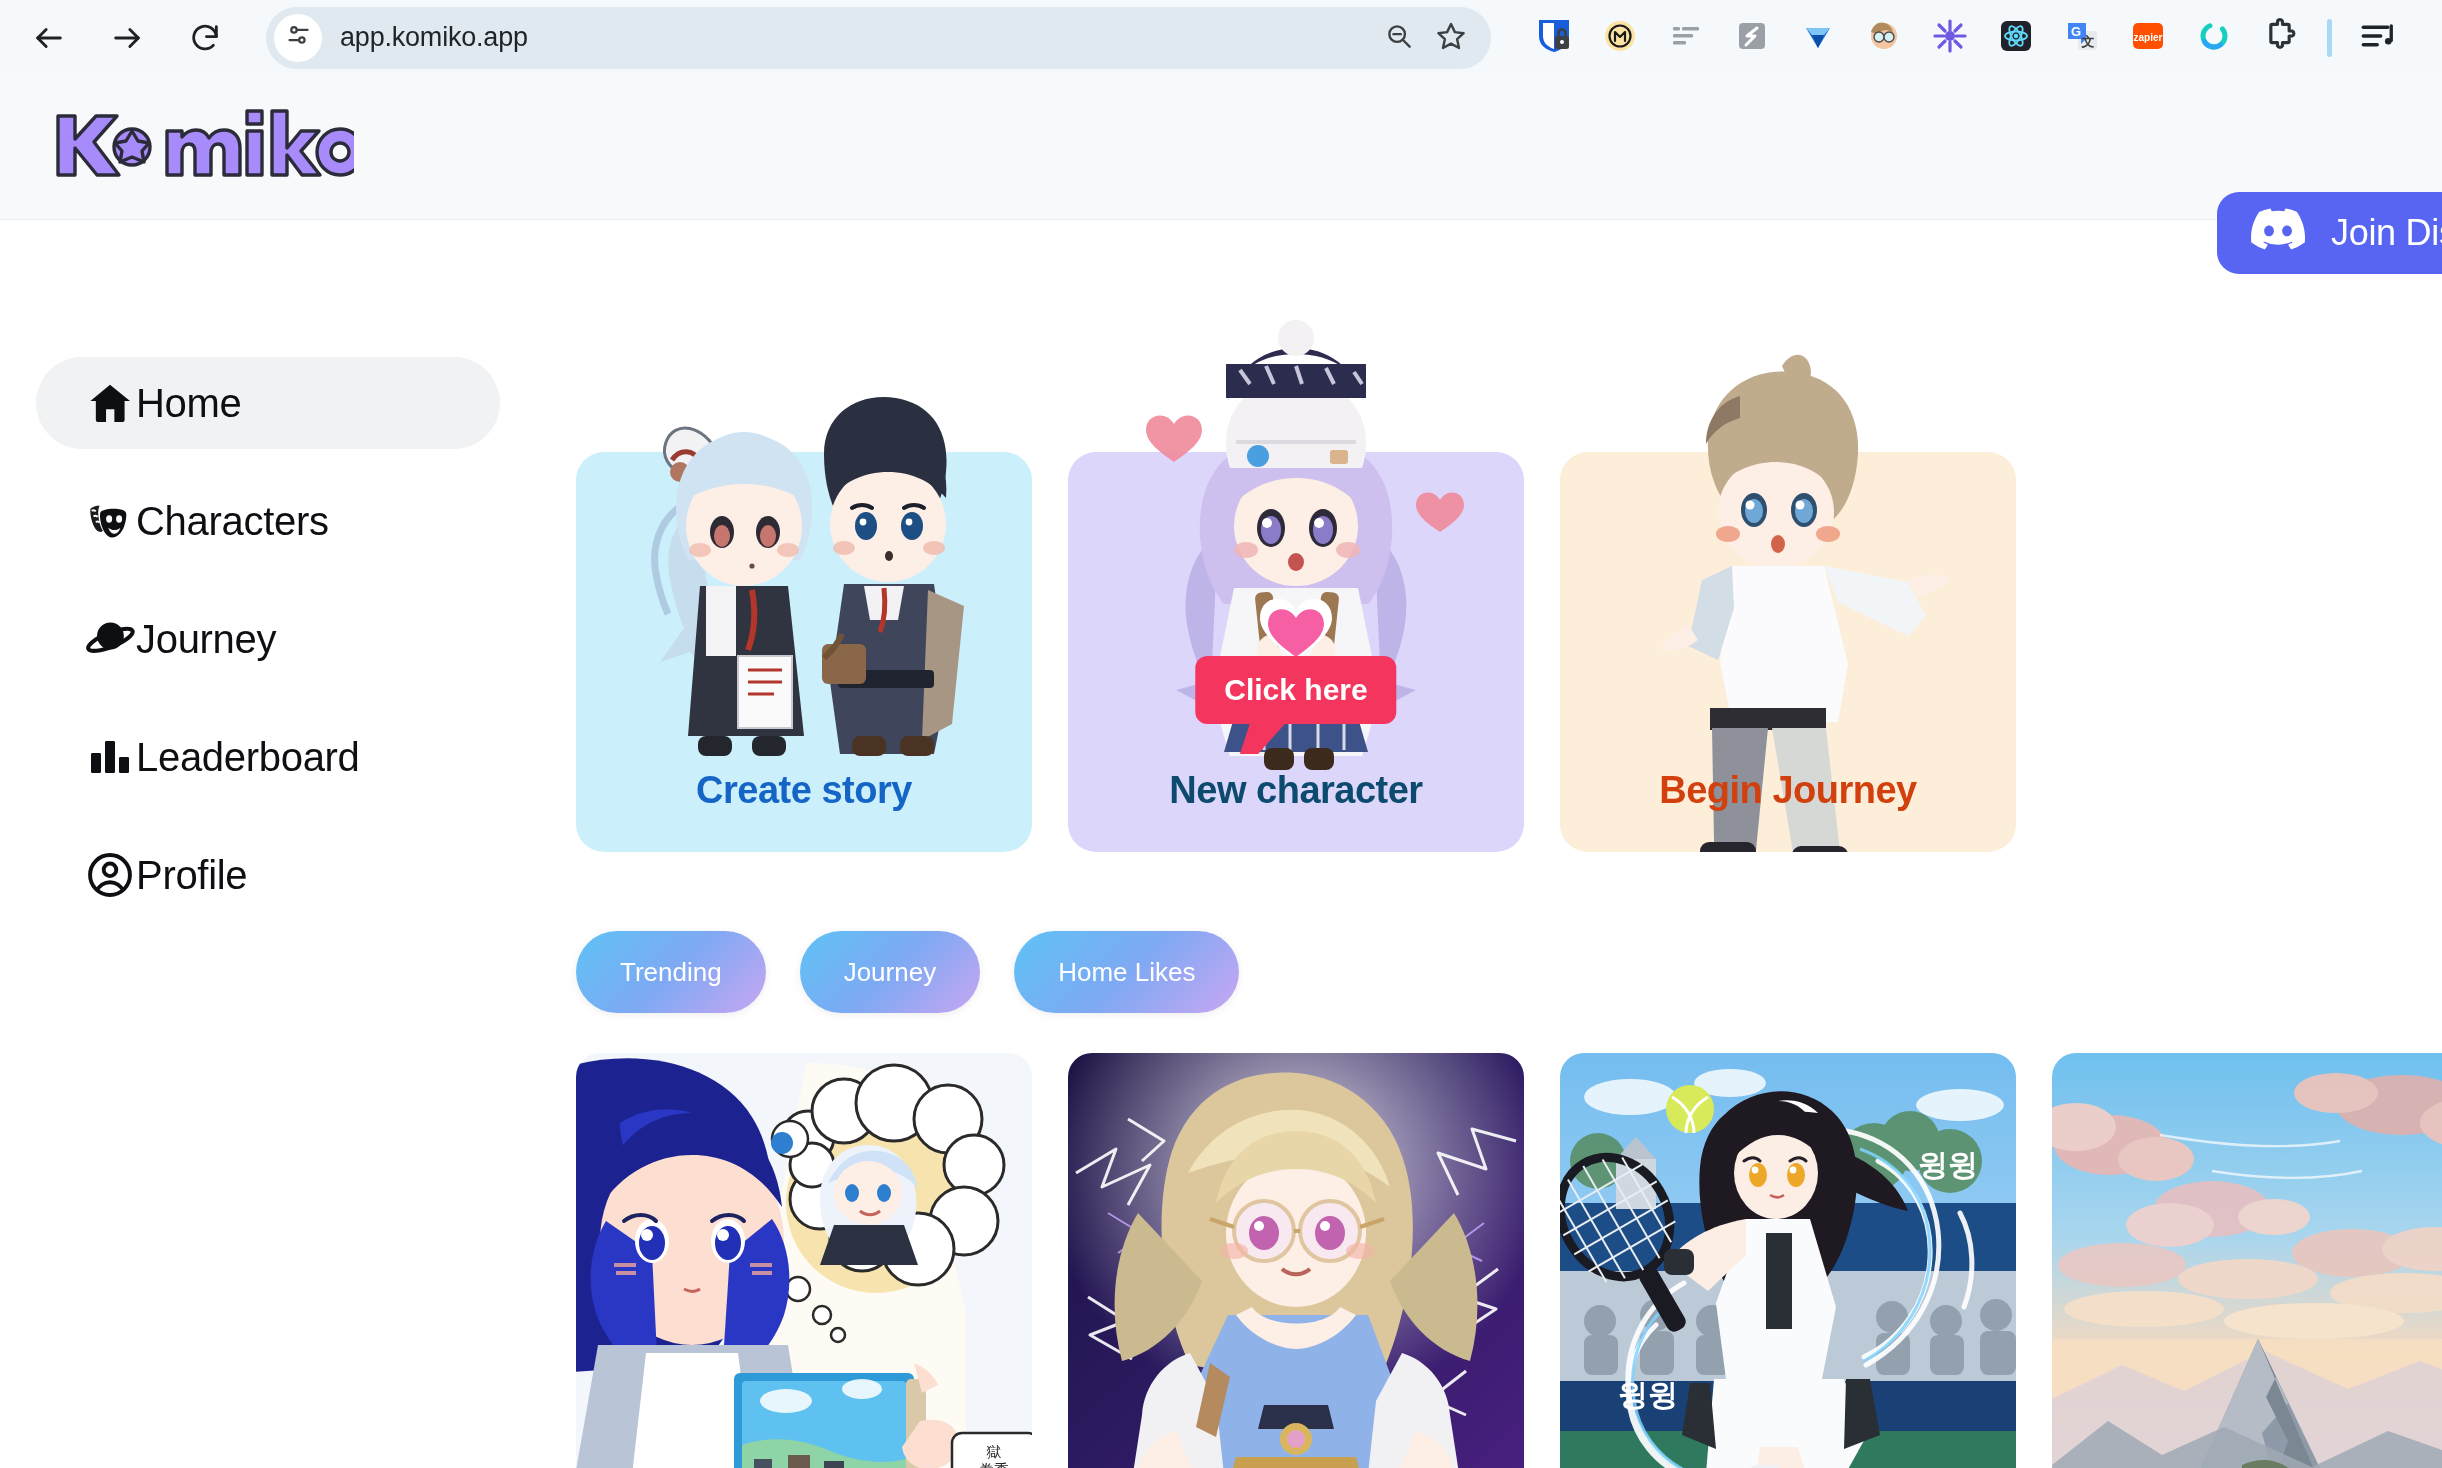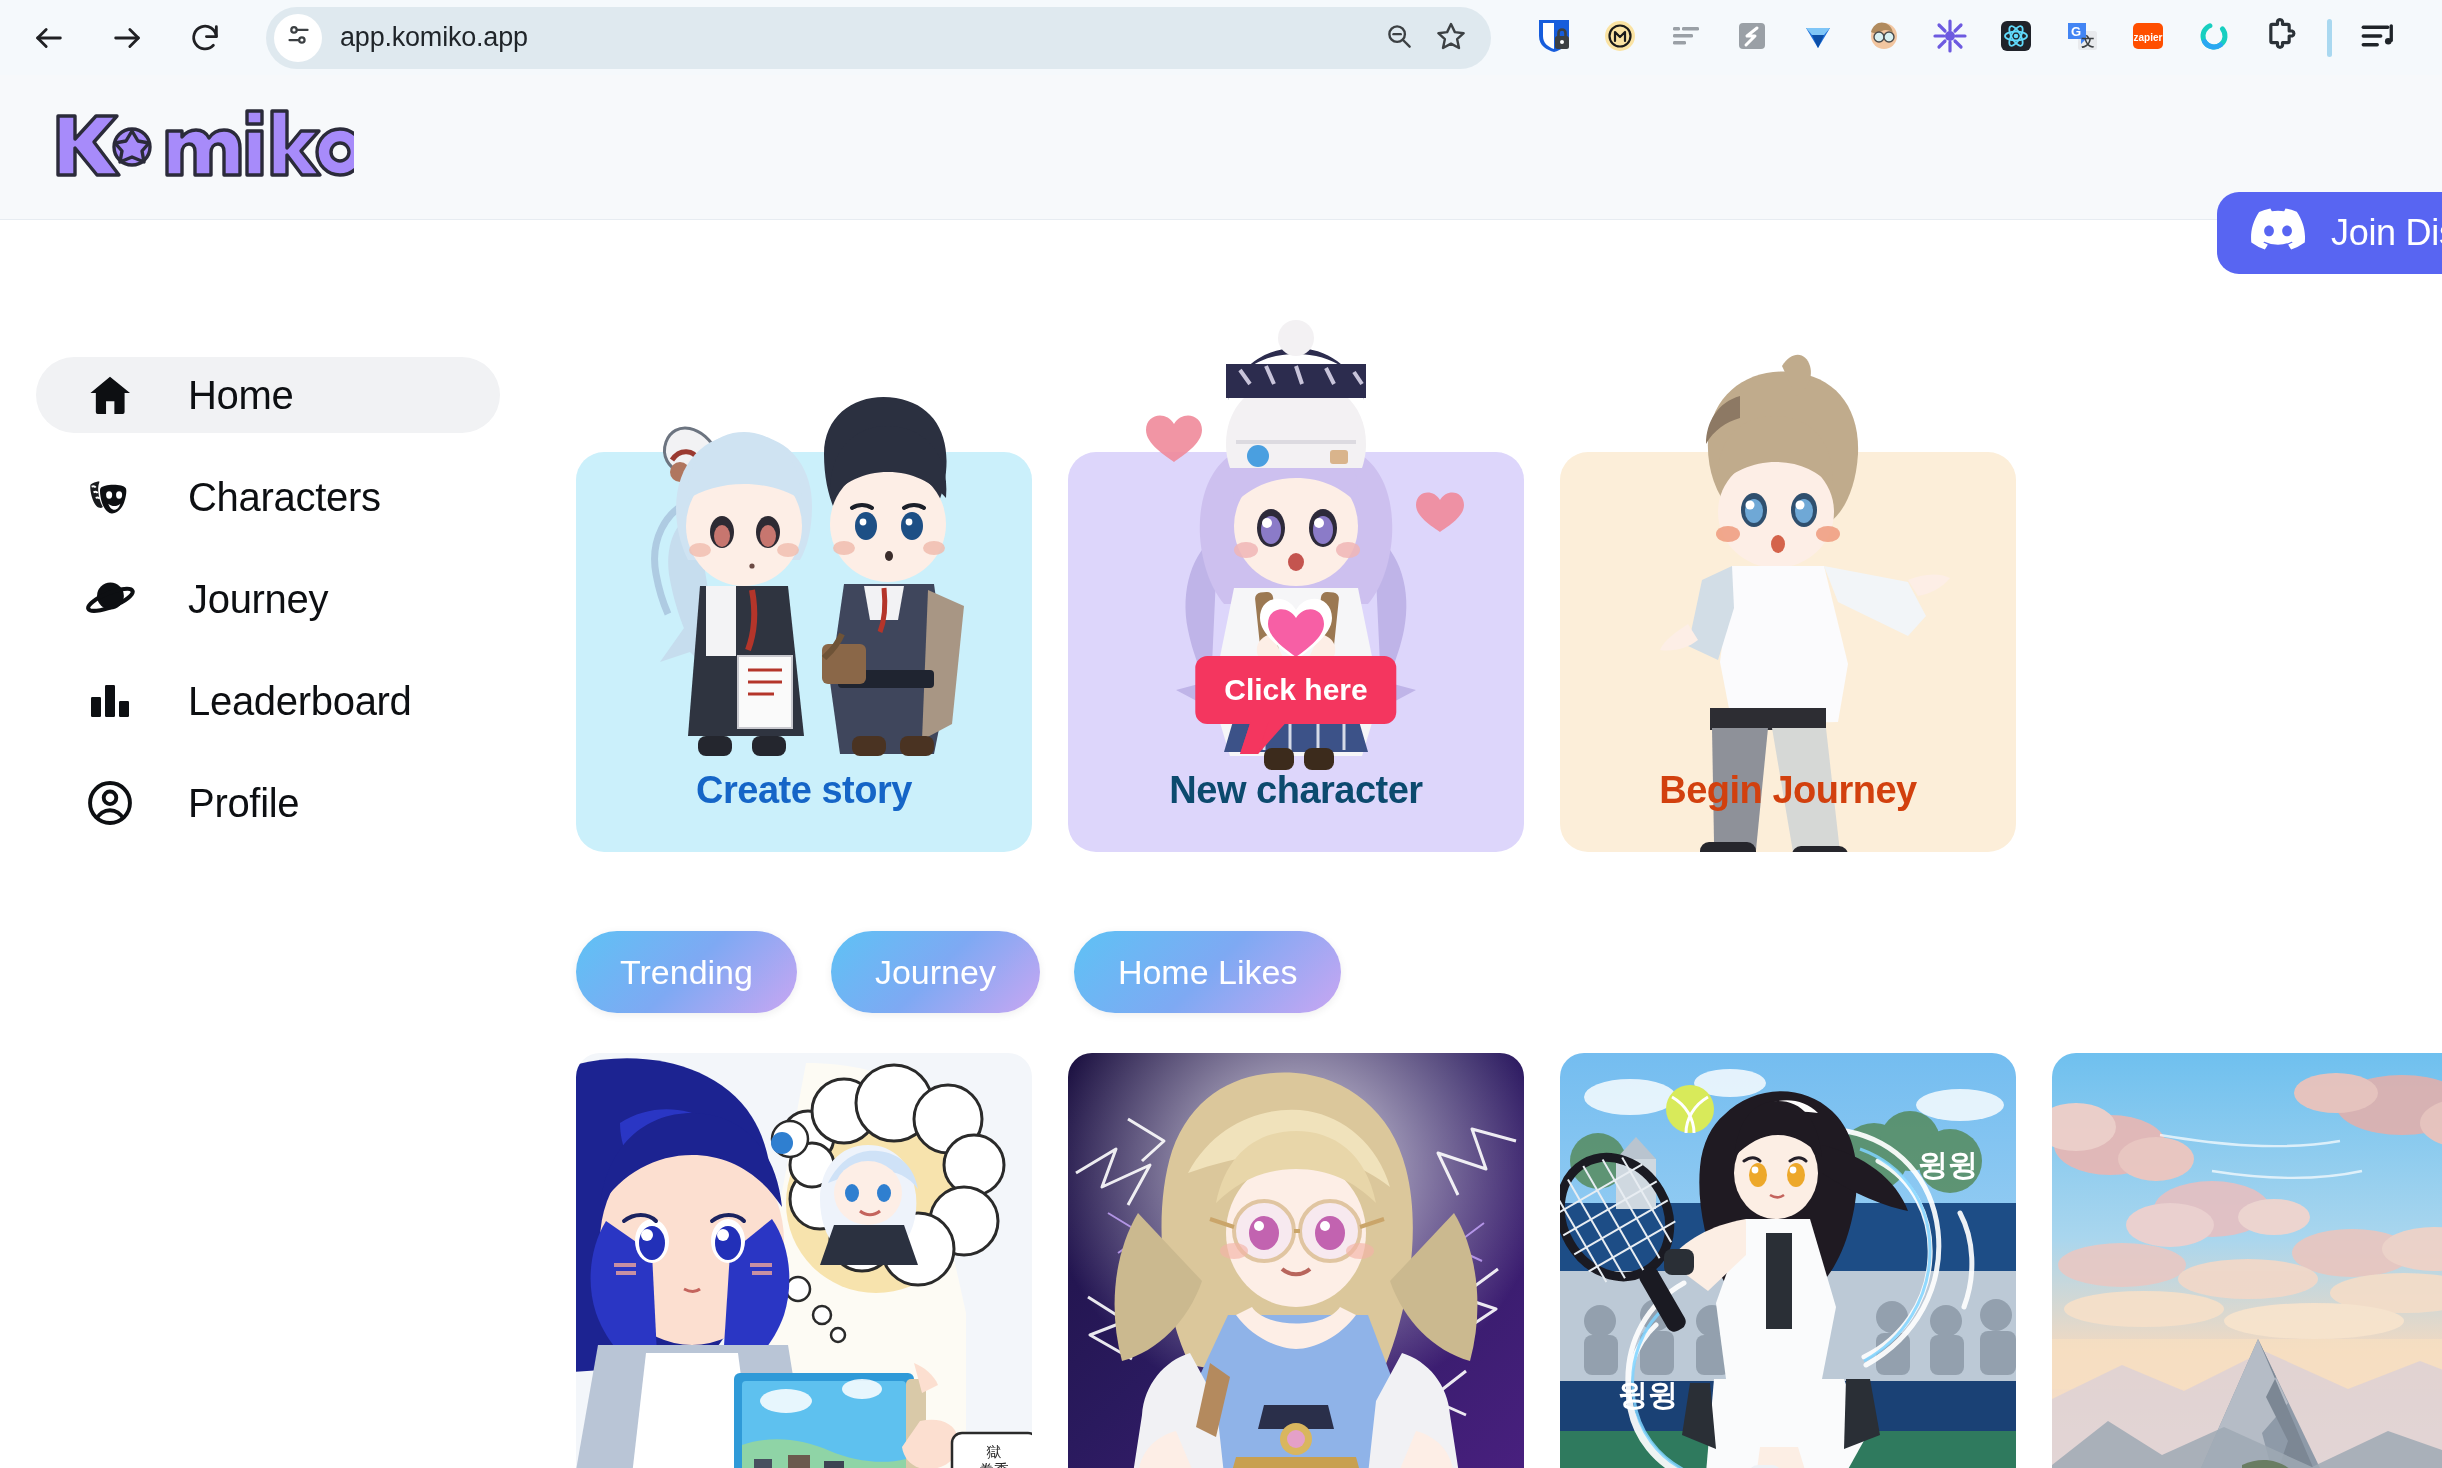--- a/index.html
+++ b/index.html
@@ -134,22 +134,21 @@
   
   .sidebar {
     position: absolute;
     top: 221px; left: 0;
     width: 560px;
     padding-top: 136px;
   }
   .side-item {
     display: flex;
     align-items: center;
-    gap: 52px;
-    height: 76px;
+    height: 92px;
     margin: 0 60px 26px 36px;
     padding: 0 48px;
     border-radius: 50px;
     cursor: pointer;
   }
   .side-item.active { background: #f1f2f4; }
   .side-icon {
     width: 52px; height: 52px;
     display: flex; align-items: center; justify-content: center;
     flex: 0 0 auto;
@@ -242,21 +241,21 @@
     top: 710px;
     left: 16px;
     display: flex;
     gap: 34px;
   }
   .pill {
     height: 82px;
     border-radius: 41px;
     background: linear-gradient(135deg, #5ec2f5 0%, #7ea9f3 50%, #c9a6f2 100%);
     color: #ffffff;
-    font-size: 34px;
+    font-size: 26px;
     display: flex;
     align-items: center;
     padding: 0 44px;
     cursor: pointer;
     white-space: nowrap;
     box-shadow: 0 2px 8px rgba(0,0,0,0.07);
   }
 
   
   .grid-row {

